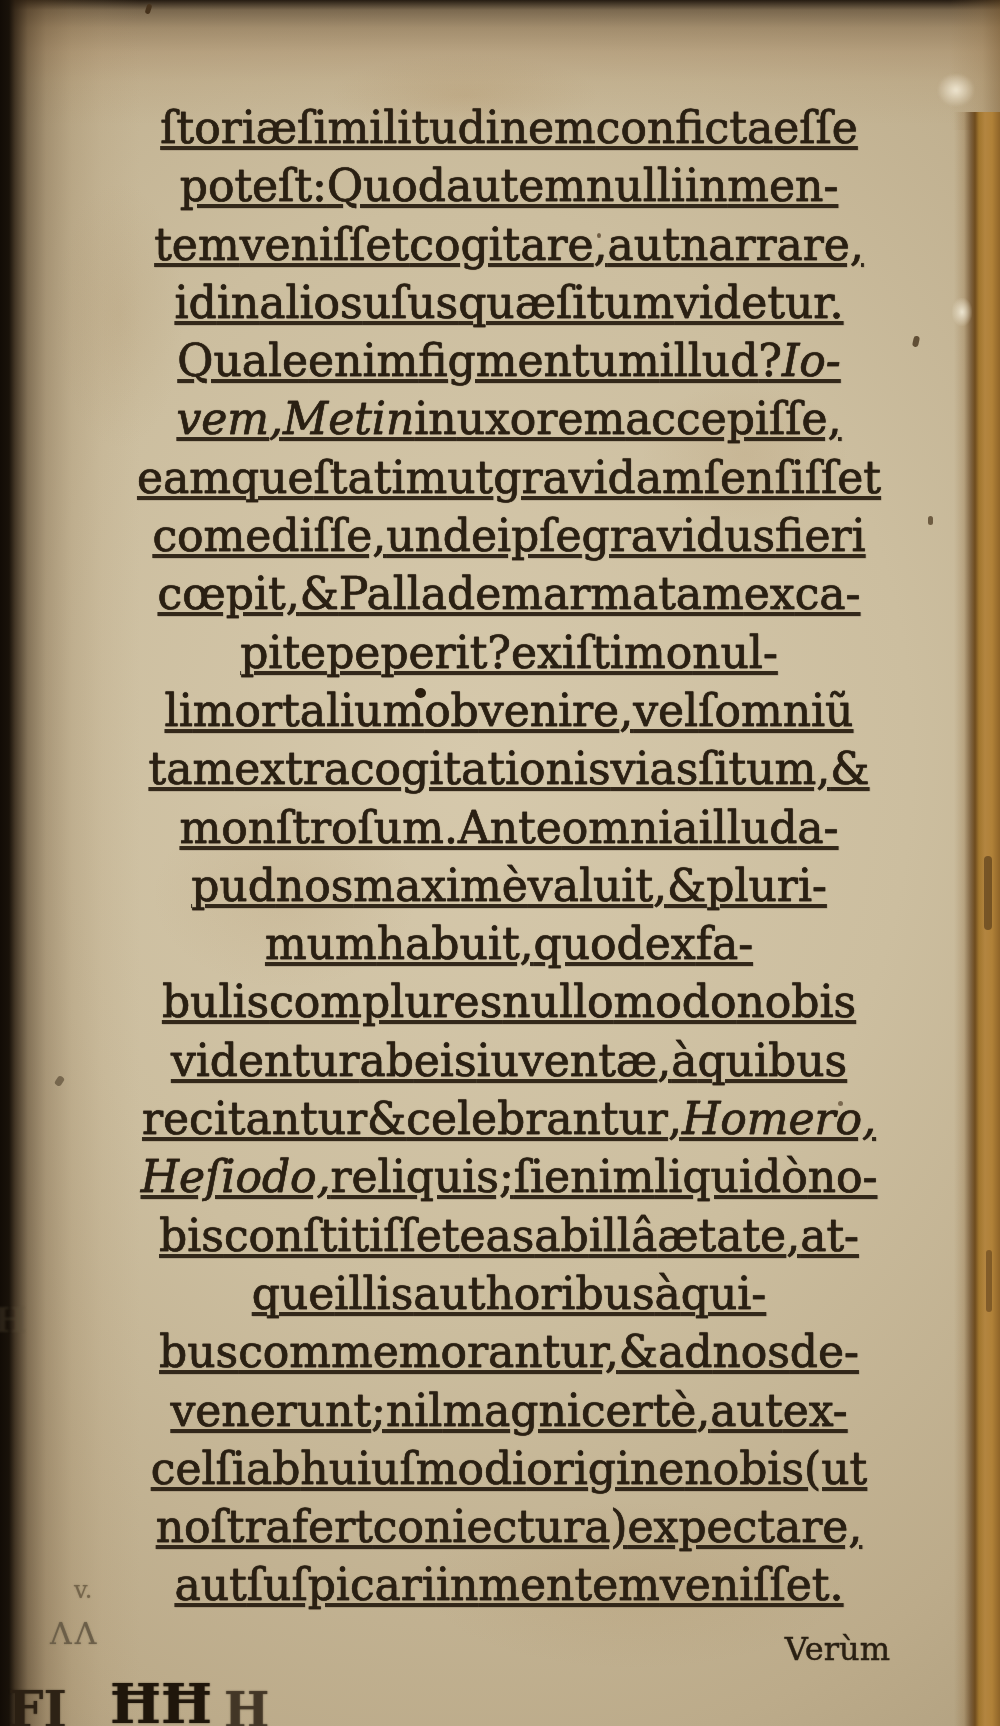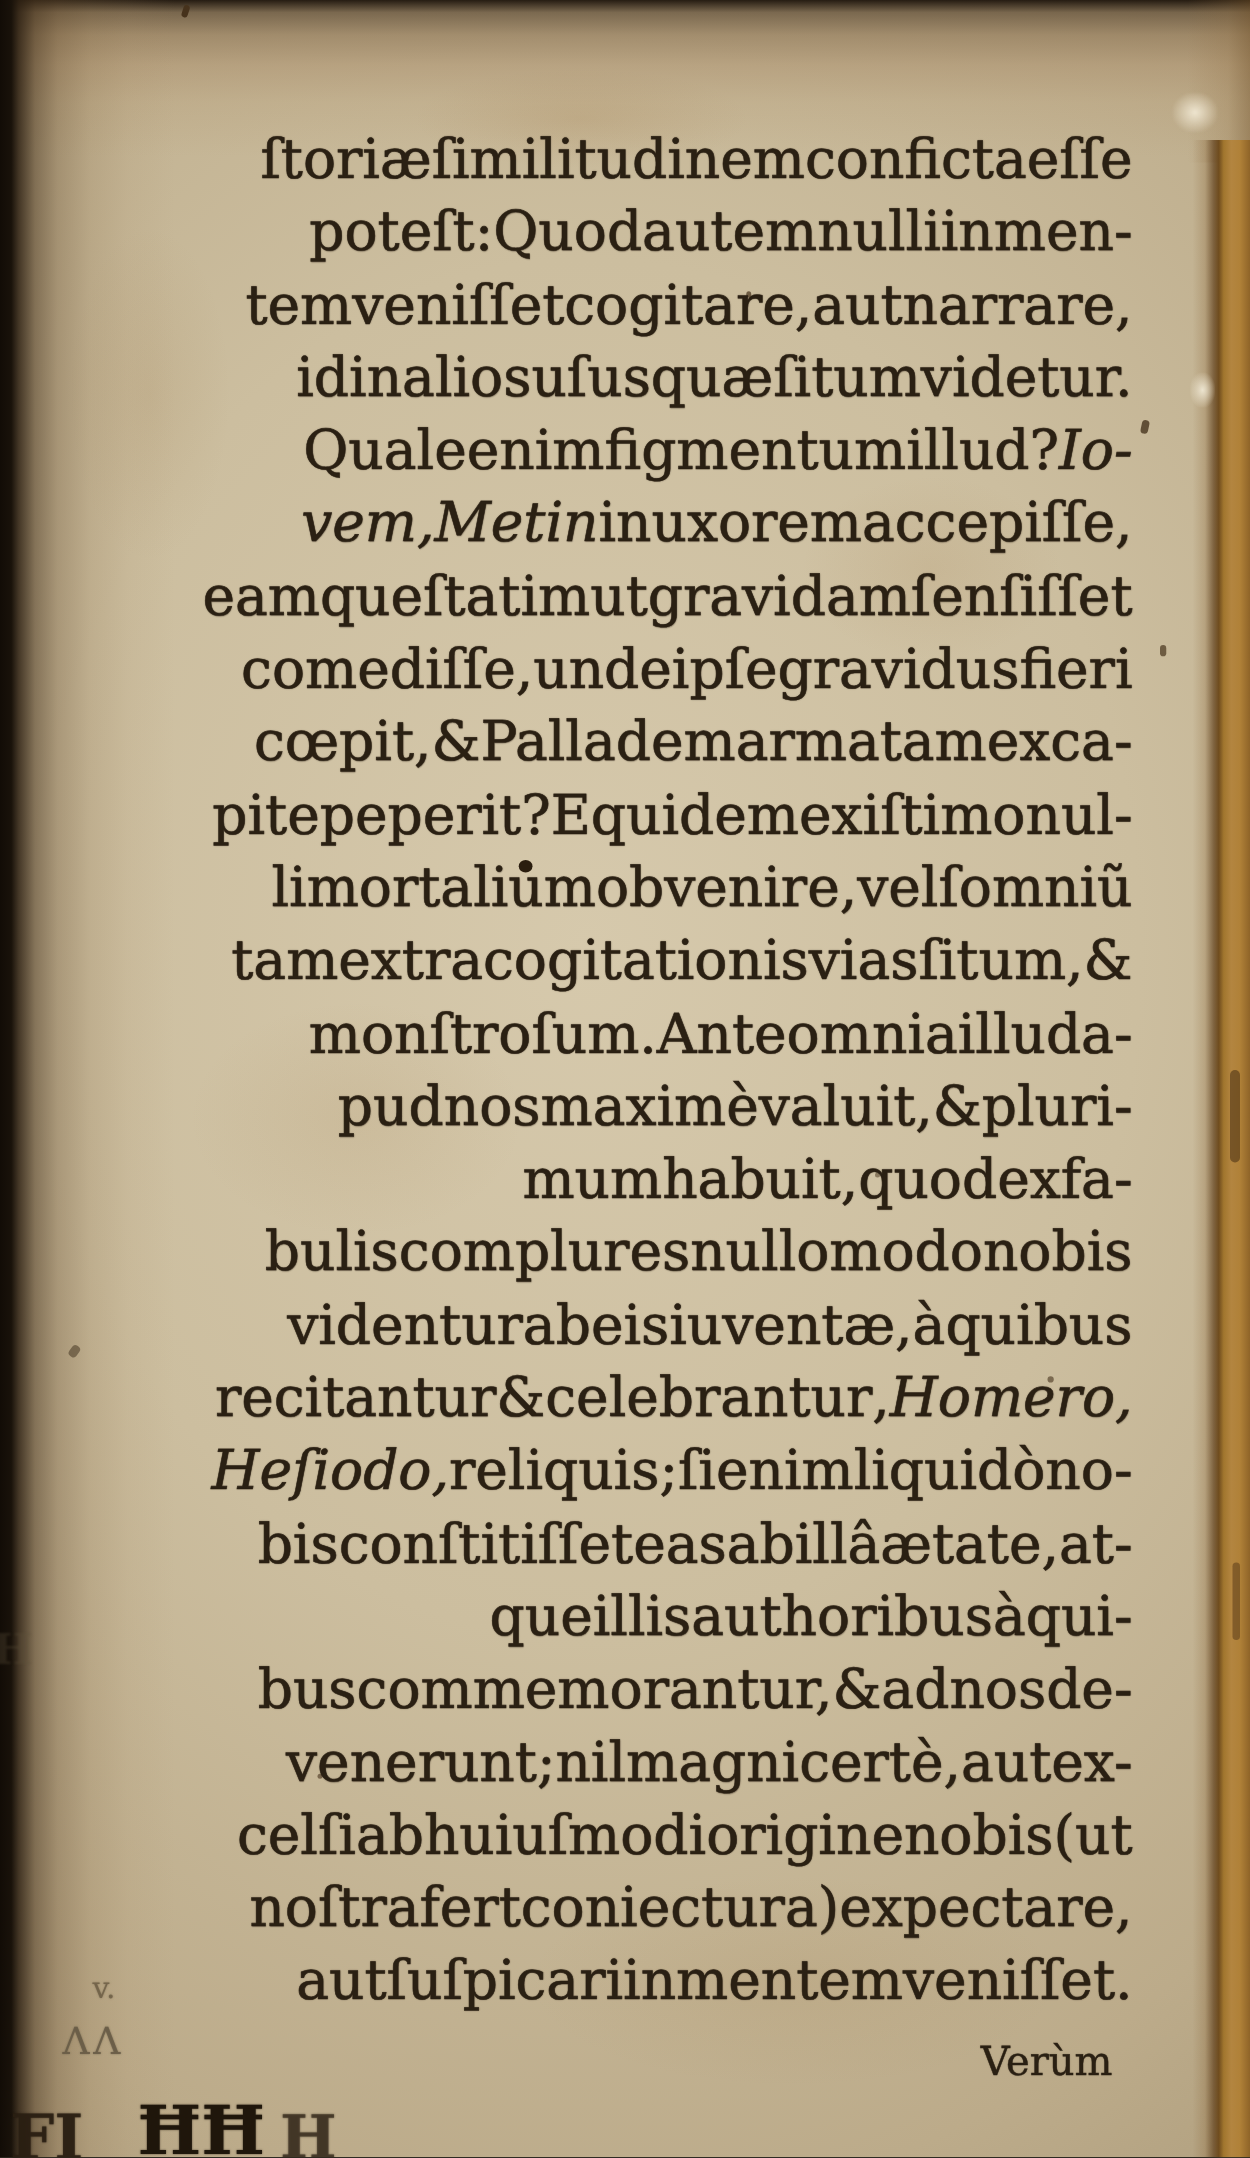--- a/index.html
+++ b/index.html
@@ -38,21 +38,21 @@
   .dash{position:absolute;border-radius:4px;pointer-events:none;}
 
   
   .text-block{
     position:absolute;left:112px;top:99px;width:794px;
     color:var(--ink,#2a2013);
     font-size:44px;line-height:58.3px;
     -webkit-text-stroke:0.5px rgba(42,32,19,.85);
     text-shadow:0 0 1.3px rgba(42,32,19,.45), .4px .4px .9px rgba(42,32,19,.35);
   }
-  .line{display:flex;justify-content:flex-end;height:58.3px;white-space:nowrap;}
+  .line{display:flex;justify-content:center;height:58.3px;white-space:nowrap;text-decoration:underline;}
   .w{display:inline-block;}
   .w.italic{font-style:italic;}
 
   .catchword{
     position:absolute;top:1630px;right:110px;
     color:var(--ink,#2a2013);font-size:32px;
     -webkit-text-stroke:.4px rgba(42,32,19,.8);
     text-shadow:0 0 1.2px rgba(42,32,19,.45);
   }
 
@@ -166,21 +166,20 @@
         <span class="w">cœpit,</span>
         <span class="w">&amp;</span>
         <span class="w">Palladem</span>
         <span class="w">armatam</span>
         <span class="w">ex</span>
         <span class="w">ca-</span>
       </div>
       <div class="line">
         <span class="w">pite</span>
         <span class="w">peperit?</span>
-        <span class="w">Equidem</span>
         <span class="w">exiſtimo</span>
         <span class="w">nul-</span>
       </div>
       <div class="line">
         <span class="w">li</span>
         <span class="w">mortalium</span>
         <span class="w">ob</span>
         <span class="w">venire</span>
         <span class="w">,</span>
         <span class="w">vel</span>

